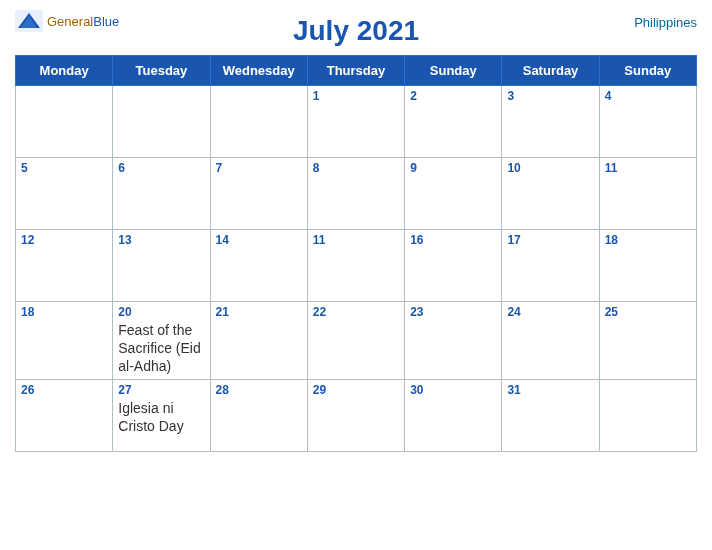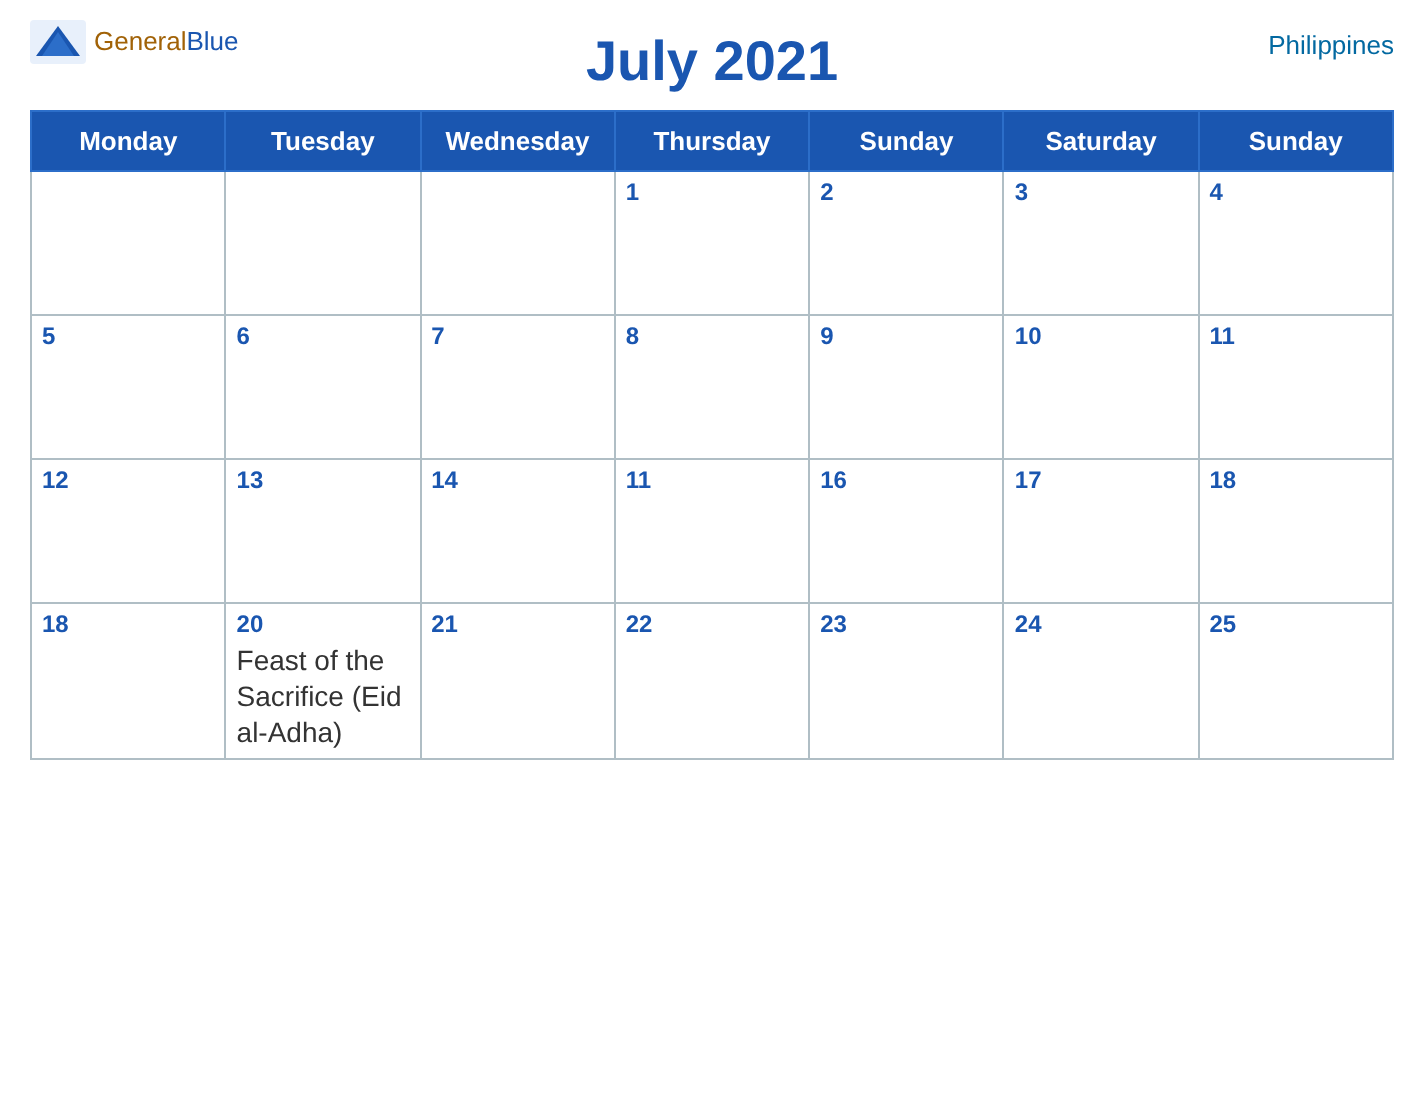--- a/index.html
+++ b/index.html
@@ -206,15 +206,37 @@
           <td>
             <span class="day-number">23</span>
           </td>
           <td>
             <span class="day-number">24</span>
           </td>
           <td>
             <span class="day-number">25</span>
           </td>
         </tr>
+        <tr>
+          <td>
+            <span class="day-number">26</span>
+          </td>
+          <td>
+            <span class="day-number">27</span>
+            <div class="event-text">Iglesia ni Cristo Day</div>
+          </td>
+          <td>
+            <span class="day-number">28</span>
+          </td>
+          <td>
+            <span class="day-number">29</span>
+          </td>
+          <td>
+            <span class="day-number">30</span>
+          </td>
+          <td>
+            <span class="day-number">31</span>
+          </td>
+          <td></td>
+        </tr>
       </tbody>
   </table>
 </div>
 
 </body></html>

